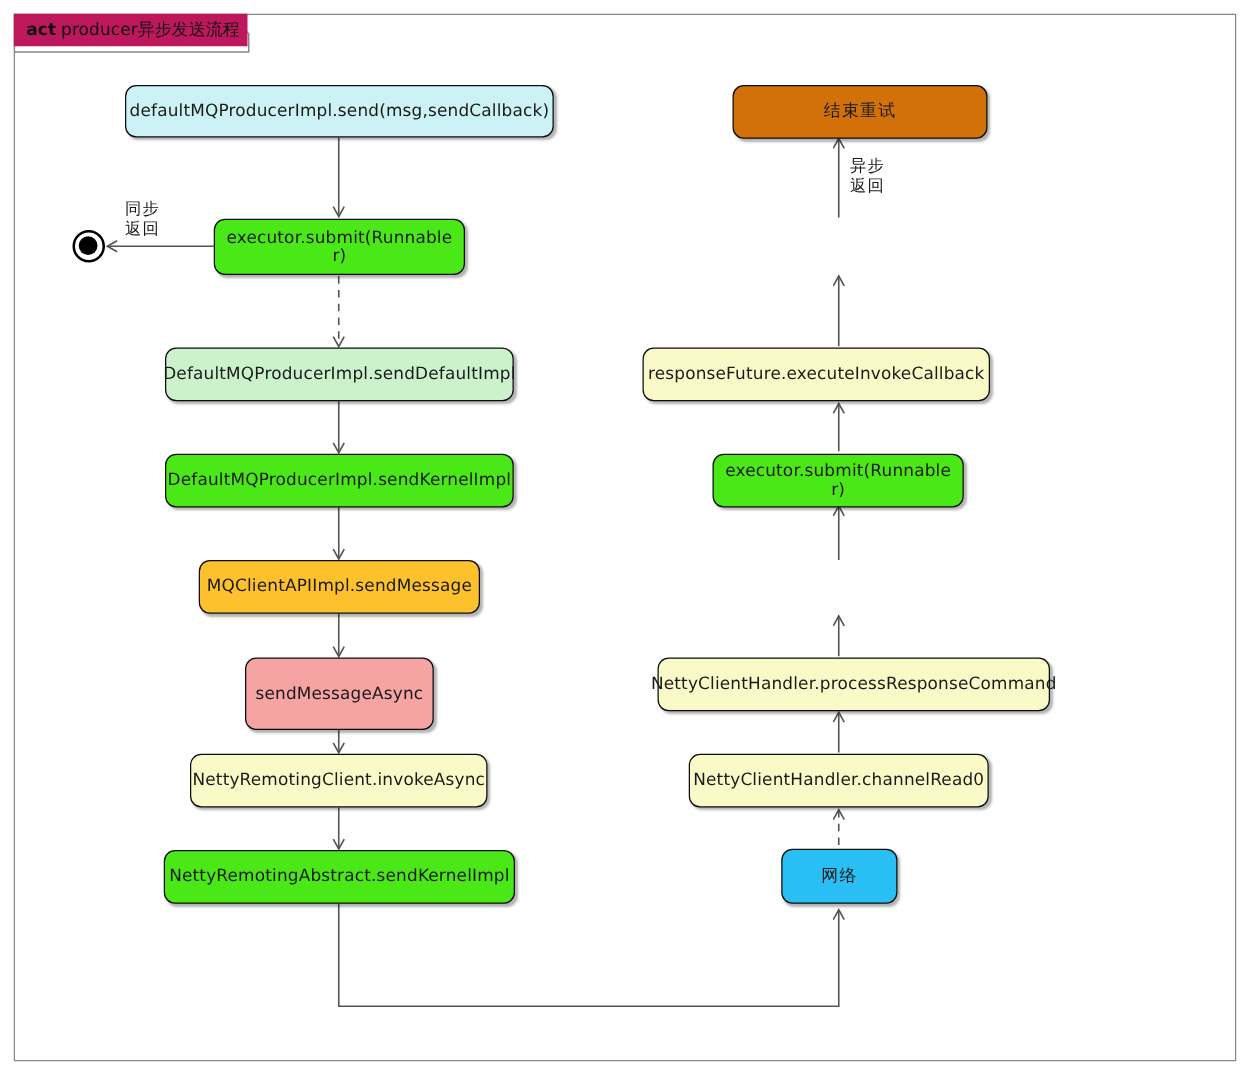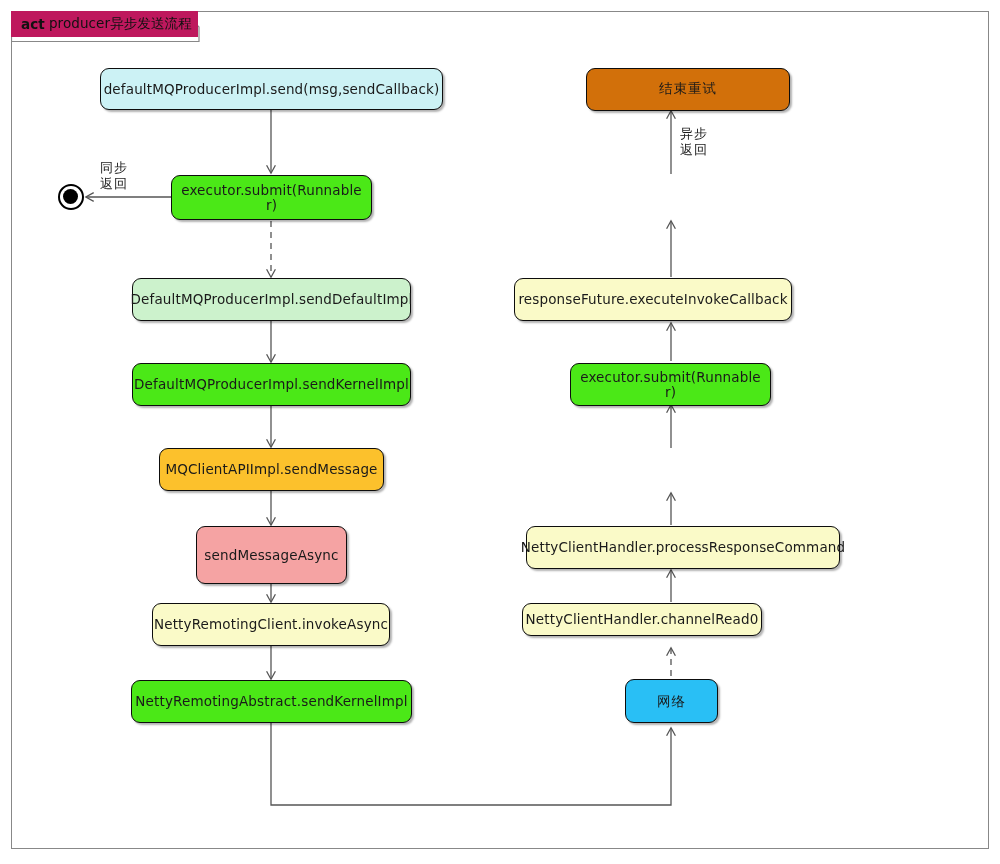--- a/index.html
+++ b/index.html
@@ -251,21 +251,21 @@
 
   <div class="node" style="left:570px; top:363px; width:201px; height:43px; background:#4BE817;">
     <span>executor.submit(Runnable r)</span>
   </div>
 
 
   <div class="node" style="left:514px; top:526px; width:314px; height:43px; background:#FAFAC8;margin-left:12px;">
     <span>NettyClientHandler.processResponseCommand</span>
   </div>
 
-  <div class="node" style="left:522px; top:603px; width:240px; height:33px; background:#FAFAC8;">
+  <div class="node" style="left:551px; top:603px; width:240px; height:43px; background:#FAFAC8;">
     <span>NettyClientHandler.channelRead0</span>
   </div>
 
   <div class="node cjk" style="left:625px; top:679px; width:93px; height:44px; background:#29BFF5;">
     <span>网络</span>
   </div>
 
 </div>
 
 </body></html>

